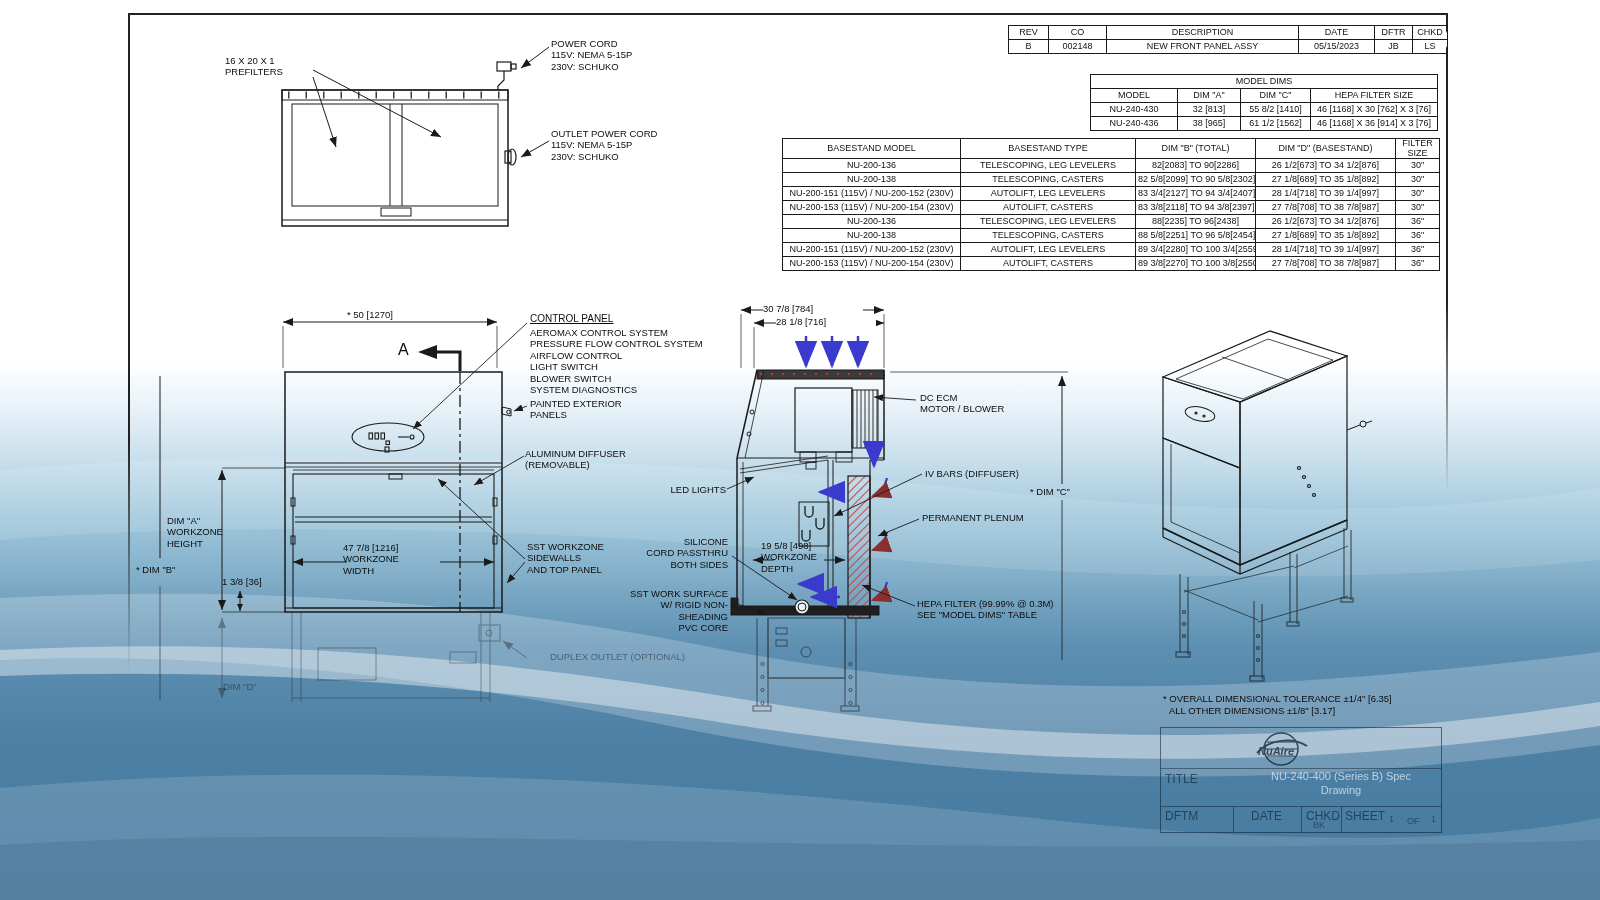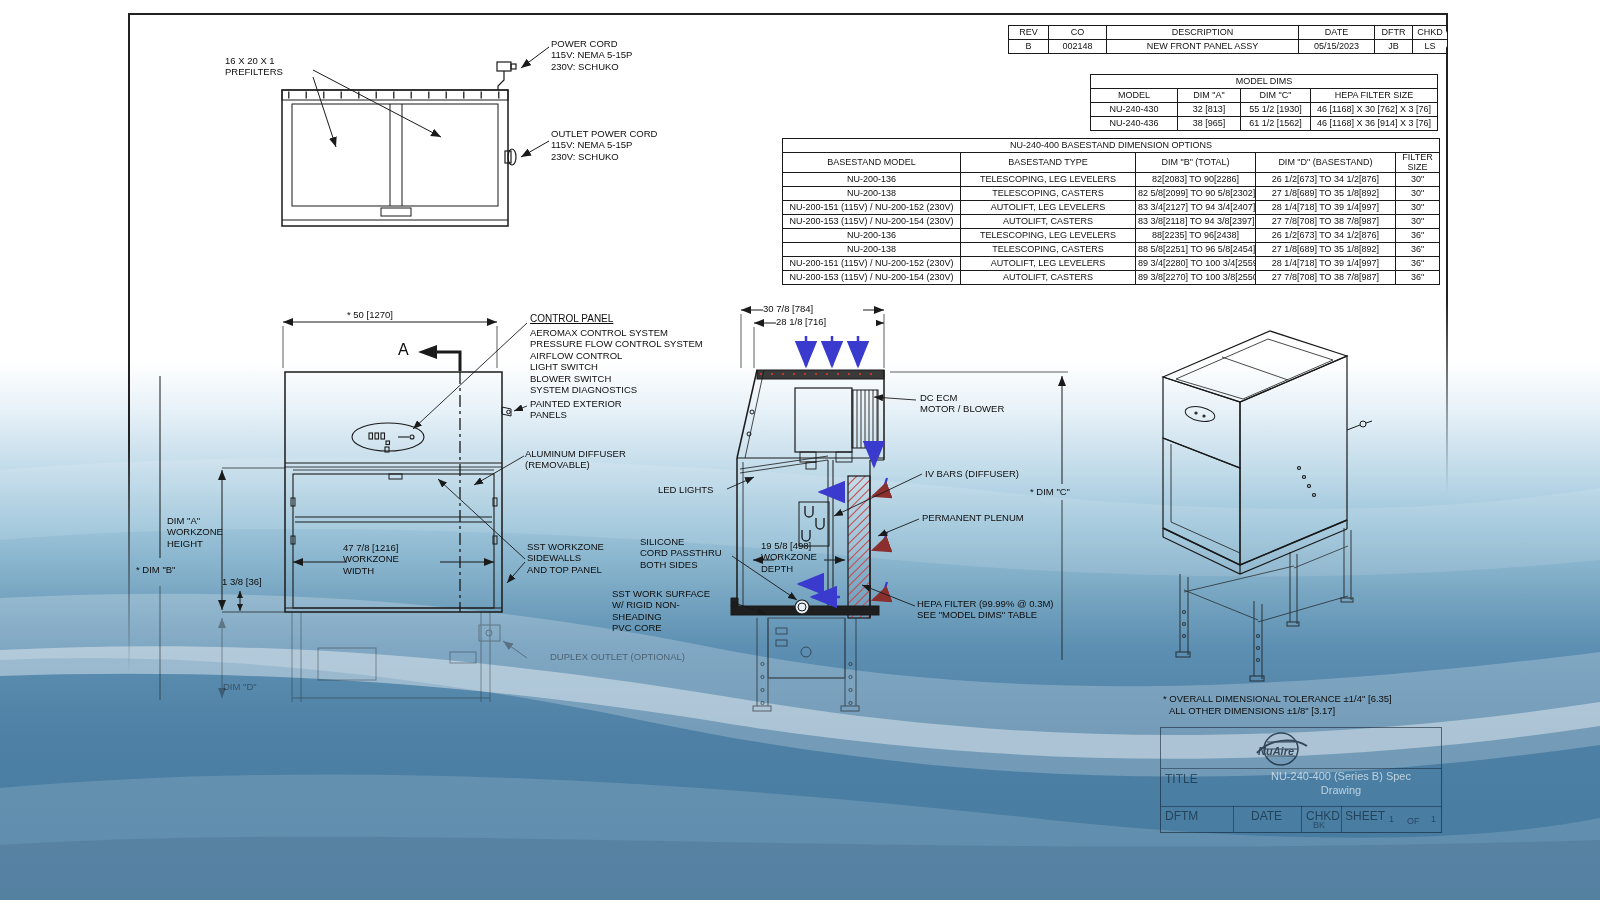--- a/index.html
+++ b/index.html
@@ -1,21 +1,21 @@
 <!DOCTYPE html>
 <html><head>
 <meta charset="utf-8">
 <style>
   html,body{margin:0;padding:0;}
   #canvas{position:relative;width:1600px;height:900px;overflow:hidden;
     font-family:"Liberation Sans",sans-serif;
     background:linear-gradient(180deg,#ffffff 0%,#ffffff 40%,#eaf3f9 45%,#c3dcea 52%,#9ec6db 58%,#78a6c2 66%,#5d8fb2 72%,#4d80a4 82%,#457a9f 100%);}
   svg{position:absolute;left:0;top:0;pointer-events:none;}
   .lbl{position:absolute;font-size:9.5px;line-height:1.2;color:#0d0d0d;white-space:pre-line;z-index:4;}
-  .ctr{} .rgt{text-align:left;}
+  .ctr{} .rgt{text-align:right;}
   .bgw{background:#ffffff;}
   .underln{text-decoration:underline;font-size:10px;}
   .faint{opacity:.45;padding-left:20px;}
   .tbl{position:absolute;border-collapse:collapse;table-layout:fixed;background:#fff;z-index:5;font-size:9px;color:#111;border-radius:13px;}
   .tbl td,.tbl th{border:1px solid #1a1a1a;text-align:center;vertical-align:middle;padding:0 2px;font-weight:normal;height:13px;line-height:1.08;overflow:hidden;}
   .tbl th{white-space:normal;}
   .tbl td{white-space:nowrap;}
   .border-line{position:absolute;background:#222;z-index:1;}
   #titleblock{position:absolute;left:1160px;top:727px;width:280px;height:104px;border:1.5px solid rgba(10,25,40,.55);z-index:4;}
   .tb-line{position:absolute;background:rgba(10,25,40,.45);}
@@ -353,44 +353,41 @@
           <th>MODEL</th>
           <th>DIM "A"</th>
           <th>DIM "C"</th>
           <th>HEPA FILTER SIZE</th>
         </tr>
     </thead>
     <tbody>
         <tr>
           <td>NU-240-430</td>
           <td>32 [813]</td>
-          <td>55 1/2 [1930]</td>
+          <td>55 8/2 [1410]</td>
           <td>46 [1168] X 30 [762] X 3 [76]</td>
         </tr>
         <tr>
           <td>NU-240-436</td>
           <td>38 [965]</td>
           <td>61 1/2 [1562]</td>
           <td>46 [1168] X 36 [914] X 3 [76]</td>
         </tr>
       </tbody>
   </table>
 
   <table class="tbl" style="left:782px;top:138px;width:657px">
     <colgroup>
         <col style="width:178px">
         <col style="width:175px">
         <col style="width:120px">
         <col style="width:140px">
         <col style="width:44px">
       </colgroup>
     <thead>
-      <tr>
-          <th colspan="5">NU-240-400 BASESTAND DIMENSION OPTIONS</th>
-        </tr>
       <tr>
           <th>BASESTAND MODEL</th>
           <th>BASESTAND TYPE</th>
           <th>DIM "B" (TOTAL)</th>
           <th>DIM "D" (BASESTAND)</th>
           <th>FILTER SIZE</th>
         </tr>
     </thead>
     <tbody>
         <tr>

